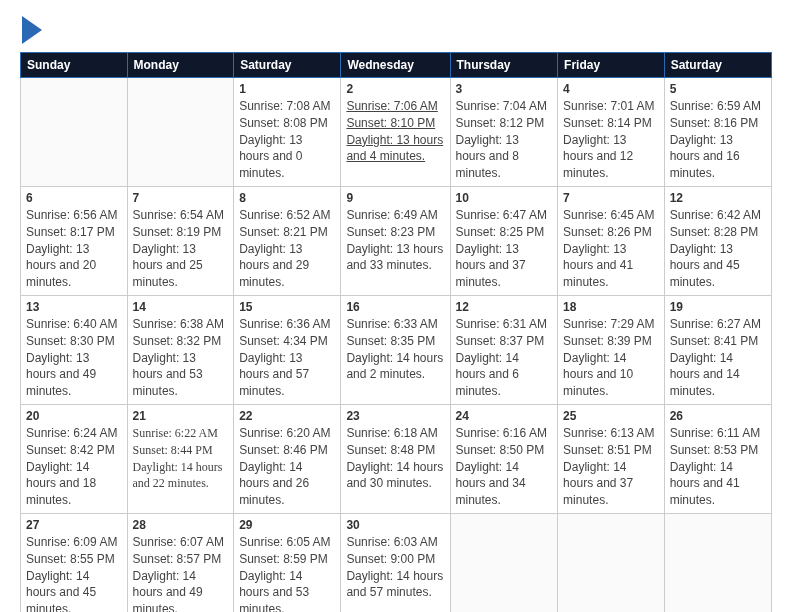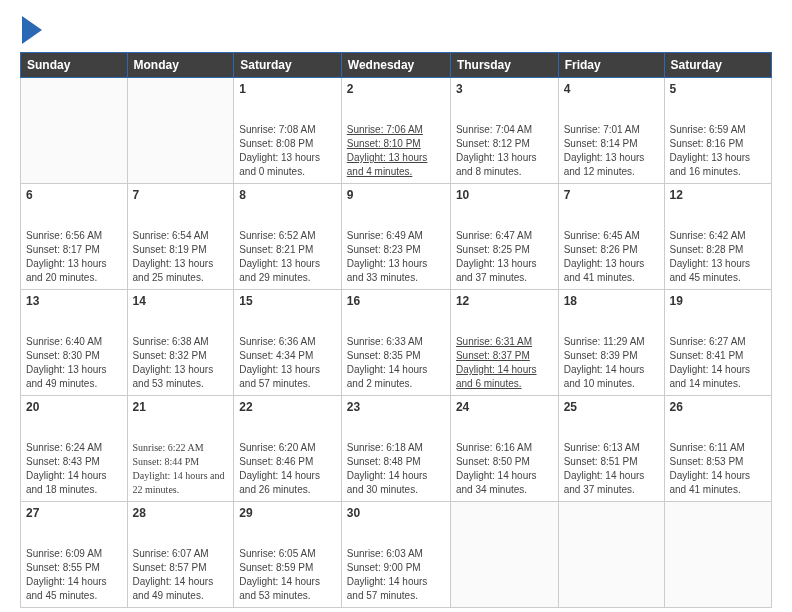--- a/index.html
+++ b/index.html
@@ -59,21 +59,21 @@
       font-size: 14px;
       color: #555;
     }
     .calendar {
       border-collapse: collapse;
       width: 100%;
       flex: 1;
       font-size: 10px;
     }
     .calendar th {
-      background-color: #404040;
+      background-color: #0f172a;
       color: #fff;
       text-align: left;
       padding: 5px 6px;
       font-size: 12px;
       font-weight: bold;
       border: 1px solid #2a6ab5;
     }
     .calendar td {
       border: 1px solid #ccc;
       vertical-align: top;
@@ -83,23 +83,22 @@
     }
     .day-number {
       font-size: 12px;
       font-weight: bold;
       color: #333;
       display: block;
       margin-bottom: 2px;
     }
     .day-info {
       color: #444;
-      font-size: 10px;
+      font-size: 12px;
       line-height: 1.4;
-      margin-top: 27px;
     }
     .empty-cell {
       background: #fafafa;
     }
   </style>
 </head>
 <body>
 
 <div class="page">
   <div class="header">
@@ -229,42 +228,42 @@
 Daylight: 13 hours and 57 minutes.</div>
           </td>
           <td>
             <span class="day-number">16</span>
             <div class="day-info" style="white-space: pre-line;">Sunrise: 6:33 AM
 Sunset: 8:35 PM
 Daylight: 14 hours and 2 minutes.</div>
           </td>
           <td>
             <span class="day-number">12</span>
-            <div class="day-info" style="white-space: pre-line; text-decoration: underline;">Sunrise: 6:31 AM
+            <div class="day-info" style="white-space: pre-line;">Sunrise: 6:31 AM
 Sunset: 8:37 PM
 Daylight: 14 hours and 6 minutes.</div>
           </td>
           <td>
             <span class="day-number">18</span>
-            <div class="day-info" style="white-space: pre-line;">Sunrise: 11:29 AM
+            <div class="day-info" style="white-space: pre-line;">Sunrise: 7:29 AM
 Sunset: 8:39 PM
 Daylight: 14 hours and 10 minutes.</div>
           </td>
           <td>
             <span class="day-number">19</span>
             <div class="day-info" style="white-space: pre-line;">Sunrise: 6:27 AM
 Sunset: 8:41 PM
 Daylight: 14 hours and 14 minutes.</div>
           </td>
         </tr>
         <tr>
           <td>
             <span class="day-number">20</span>
             <div class="day-info" style="white-space: pre-line;">Sunrise: 6:24 AM
-Sunset: 8:43 PM
+Sunset: 8:42 PM
 Daylight: 14 hours and 18 minutes.</div>
           </td>
           <td>
             <span class="day-number">21</span>
             <div class="day-info" style="white-space: pre-line; font-family: Liberation Serif, serif;">Sunrise: 6:22 AM
 Sunset: 8:44 PM
 Daylight: 14 hours and 22 minutes.</div>
           </td>
           <td>
             <span class="day-number">22</span>

